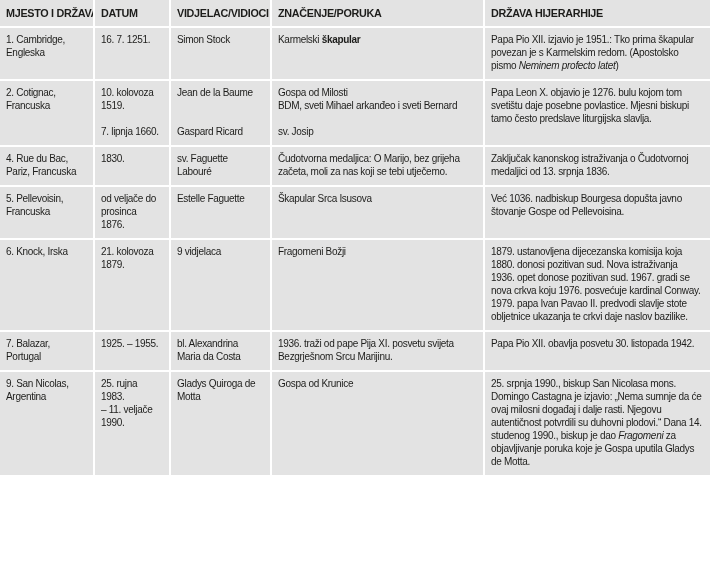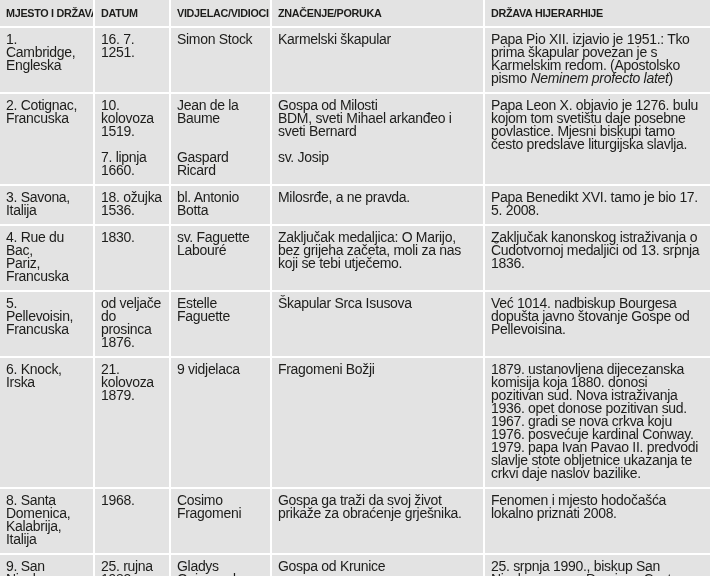--- a/index.html
+++ b/index.html
@@ -25,34 +25,34 @@
   col.c-place   { width: 93px; }
   col.c-date    { width: 74px; }
   col.c-seer    { width: 99px; }
   col.c-meaning { width: 211px; }
   col.c-support { width: 225px; }
   th, td {
     background: #e3e3e3;
     vertical-align: top;
     text-align: left;
     padding: 5px 7px 7px 6px;
-    font-size: 14px;
+    font-size: 10px;
     line-height: 13px;
     letter-spacing: -0.3px;
     color: #1d1d1b;
     overflow: hidden;
   }
   th {
     font-weight: bold;
     font-size: 10.8px;
     padding-top: 7px;
     padding-bottom: 6px;
     white-space: nowrap;
   }
-  td strong { font-weight: normal; }
+  td strong { font-weight: bold; }
   td em { }
 </style>
 </head>
 <body>
 
 <div class="page">
   <table class="apparitions">
     <colgroup>
       <col class="c-place">
       <col class="c-date">
@@ -78,53 +78,46 @@
           <td>Papa Pio XII. izjavio je 1951.: Tko prima škapular povezan je s Karmelskim redom. (Apostolsko pismo <em>Neminem profecto latet</em>)</td>
         </tr>
         <tr>
           <td>2. Cotignac,<br>Francuska</td>
           <td>10. kolovoza<br>1519.<br><br>7. lipnja 1660.</td>
           <td>Jean de la Baume<br><br><br>Gaspard Ricard</td>
           <td>Gospa od Milosti<br>BDM, sveti Mihael arkanđeo i sveti Bernard<br><br>sv. Josip</td>
           <td>Papa Leon X. objavio je 1276. bulu kojom tom svetištu daje posebne povlastice. Mjesni biskupi tamo često predslave liturgijska slavlja.</td>
         </tr>
         <tr>
-          <td>3. Savona, Italija</td>
-          <td>18. ožujka 1536.</td>
-          <td>bl. Antonio Botta</td>
-          <td>Milosrđe, a ne pravda.</td>
-          <td>Papa Benedikt XVI. tamo je bio 17. 5. 2008.</td>
-        </tr>
-        <tr>
           <td>4. Rue du Bac,<br>Pariz, Francuska</td>
           <td>1830.</td>
           <td>sv. Faguette Labouré</td>
-          <td>Zaključak medaljica: O Marijo, bez grijeha začeta, moli za nas koji se tebi utječemo.</td>
+          <td>Čudotvorna medaljica: O Marijo, bez grijeha začeta, moli za nas koji se tebi utječemo.</td>
           <td>Zaključak kanonskog istraživanja o Čudotvornoj medaljici od 13. srpnja 1836.</td>
         </tr>
         <tr>
           <td>5. Pellevoisin,<br>Francuska</td>
           <td>od veljače do<br>prosinca 1876.</td>
           <td>Estelle Faguette</td>
           <td>Škapular Srca Isusova</td>
-          <td>Već 1014. nadbiskup Bourgesa dopušta javno štovanje Gospe od Pellevoisina.</td>
+          <td>Već 1036. nadbiskup Bourgesa dopušta javno štovanje Gospe od Pellevoisina.</td>
         </tr>
         <tr>
           <td>6. Knock, Irska</td>
           <td>21. kolovoza<br>1879.</td>
           <td>9 vidjelaca</td>
           <td>Fragomeni Božji</td>
           <td>1879. ustanovljena dijecezanska komisija koja 1880. donosi pozitivan sud. Nova istraživanja 1936. opet donose pozitivan sud. 1967. gradi se nova crkva koju 1976. posvećuje kardinal Conway. 1979. papa Ivan Pavao II. predvodi slavlje stote obljetnice ukazanja te crkvi daje naslov bazilike.</td>
         </tr>
         <tr>
-          <td>8. Santa Domenica,<br>Kalabrija, Italija</td>
-          <td>1968.</td>
-          <td>Cosimo Fragomeni</td>
-          <td>Gospa ga traži da svoj život prikaže za obraćenje grješnika.</td>
-          <td>Fenomen i mjesto hodočašća lokalno priznati 2008.</td>
+          <td>7. Balazar, Portugal</td>
+          <td>1925. – 1955.</td>
+          <td>bl. Alexandrina<br>Maria da Costa</td>
+          <td>1936. traži od pape Pija XI. posvetu svijeta Bezgrješnom Srcu Marijinu.</td>
+          <td>Papa Pio XII. obavlja posvetu 30. listopada 1942.</td>
         </tr>
         <tr>
           <td>9. San Nicolas,<br>Argentina</td>
           <td>25. rujna 1983.<br>– 11. veljače<br>1990.</td>
           <td>Gladys Quiroga de<br>Motta</td>
           <td>Gospa od Krunice</td>
           <td>25. srpnja 1990., biskup San Nicolasa mons. Domingo Castagna je izjavio: „Nema sumnje da će ovaj milosni događaj i dalje rasti. Njegovu autentičnost potvrdili su duhovni plodovi.“ Dana 14. studenog 1990., biskup je dao <em>Fragomeni</em> za objavljivanje poruka koje je Gospa uputila Gladys de Motta.</td>
         </tr>
       </tbody>
   </table>

